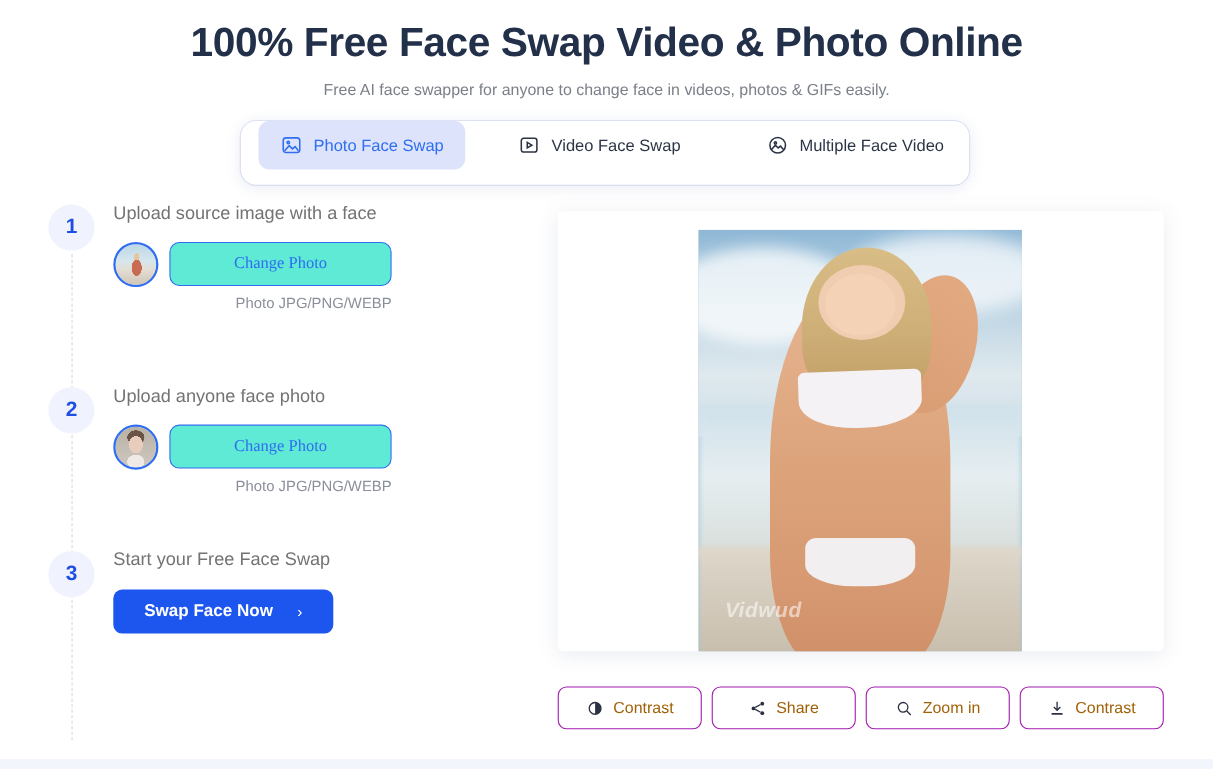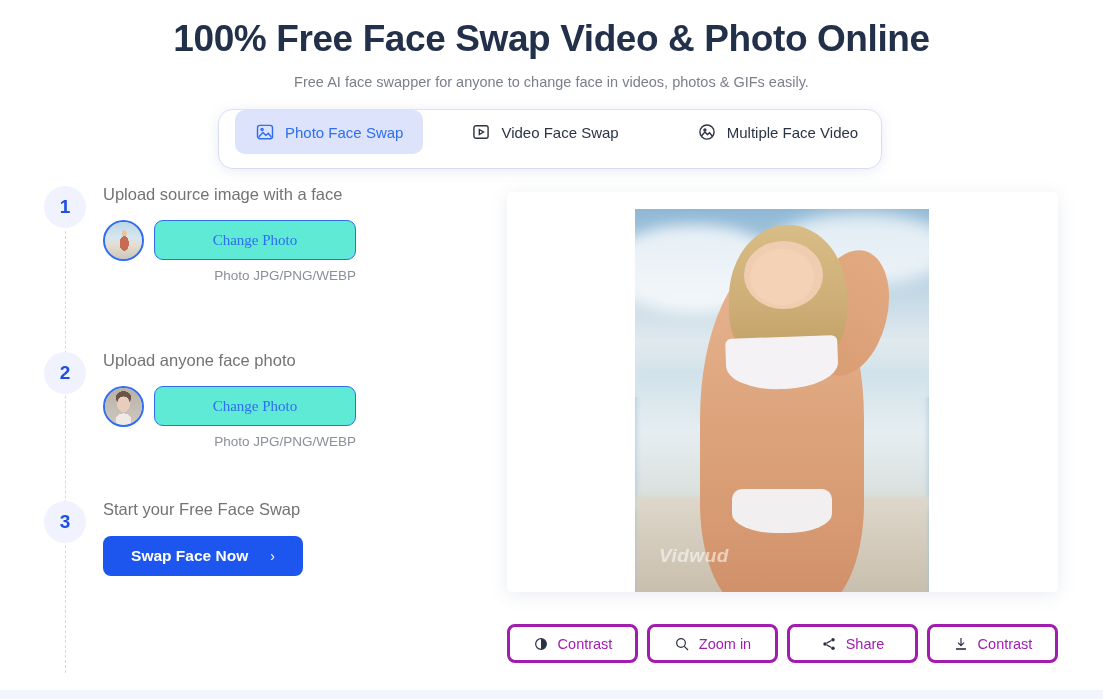--- a/index.html
+++ b/index.html
@@ -208,24 +208,24 @@
   
   .toolbar {
     position: absolute;
     left: 507px; top: 624px;
     width: 551px; height: 39px;
     display: flex;
     gap: 9px;
   }
   .tool-btn {
     flex: 1;
-    border: 3px solid #a21caf;
+    border: 1px solid #a21caf;
     border-radius: 8px;
     background: #ffffff;
-    color: #a21caf;
+    color: #a16207;
     font-size: 14.5px;
     display: flex; align-items: center; justify-content: center;
     gap: 9px;
     cursor: pointer;
     font-family: inherit;
   }
   .tool-btn svg { width: 16px; height: 16px; display: block; stroke: #2b3042; fill: none; stroke-width: 1.8; }
 
   .footer-strip {
     position: absolute;
@@ -348,42 +348,42 @@
             <circle cx="12" cy="12" r="8"></circle>
             <path d="M12 4v16a8 8 0 0 0 0-16z" fill="#2b3042" stroke="none"></path>
           </svg>
       </span>
       <span>Contrast</span>
     </button>
 
     <button class="tool-btn">
       <span>
         <svg viewBox="0 0 24 24">
-            <circle cx="10.5" cy="10.5" r="6.5"></circle>
-            <path d="M15.5 15.5L21 21"></path>
-          </svg>
-      </span>
-      <span>Zoom in</span>
-    </button>
-
-    <button class="tool-btn">
-      <span>
-        <svg viewBox="0 0 24 24">
             <circle cx="18" cy="5.5" r="2.6" fill="#2b3042" stroke="none"></circle>
             <circle cx="6" cy="12" r="2.6" fill="#2b3042" stroke="none"></circle>
             <circle cx="18" cy="18.5" r="2.6" fill="#2b3042" stroke="none"></circle>
             <path d="M8.4 10.7l7.2-4M8.4 13.3l7.2 4"></path>
           </svg>
       </span>
       <span>Share</span>
     </button>
 
     <button class="tool-btn">
       <span>
         <svg viewBox="0 0 24 24">
+            <circle cx="10.5" cy="10.5" r="6.5"></circle>
+            <path d="M15.5 15.5L21 21"></path>
+          </svg>
+      </span>
+      <span>Zoom in</span>
+    </button>
+
+    <button class="tool-btn">
+      <span>
+        <svg viewBox="0 0 24 24">
             <path d="M12 3v11M7.5 10l4.5 4.5 4.5-4.5"></path>
             <path d="M4.5 19.5h15" stroke-width="2.4"></path>
           </svg>
       </span>
       <span>Contrast</span>
     </button>
 
   </div>
 
   <div class="footer-strip"></div>

